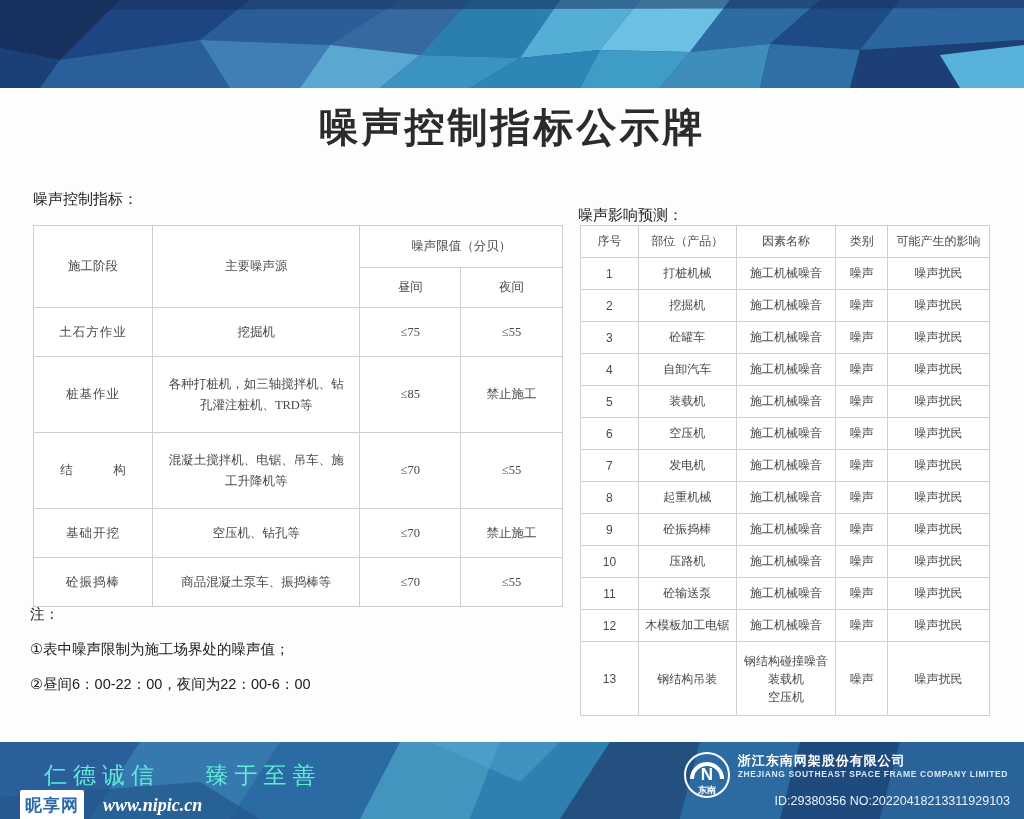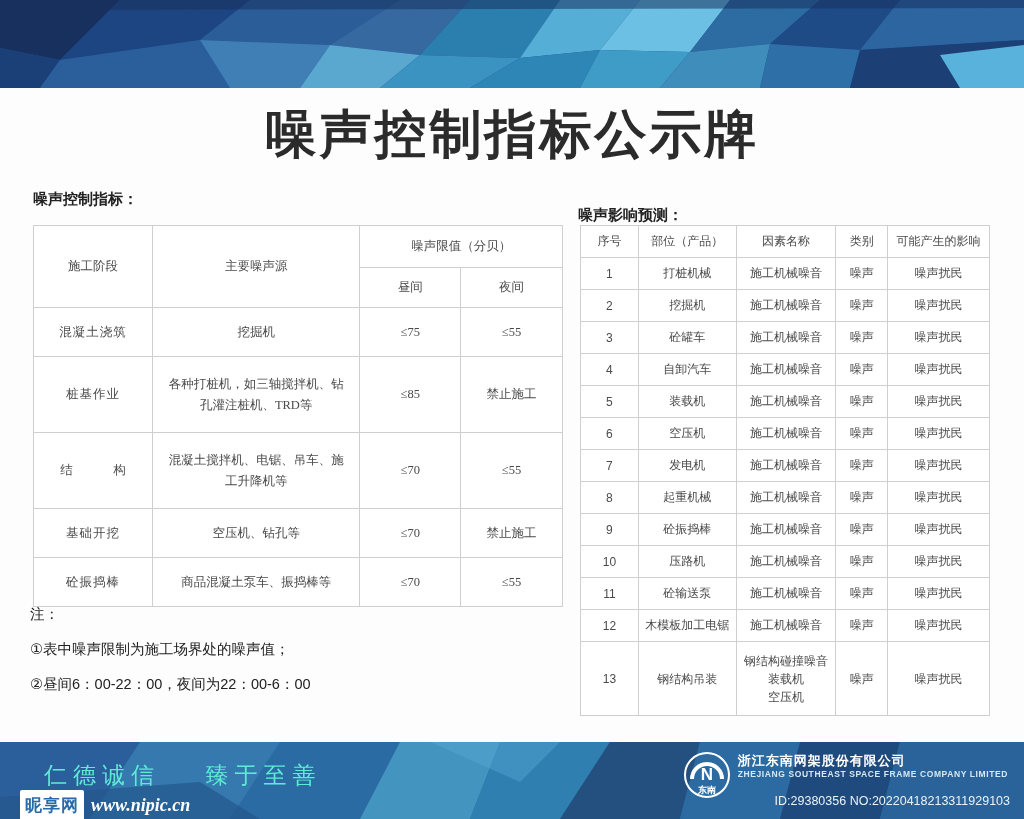--- a/index.html
+++ b/index.html
@@ -20,37 +20,37 @@
             background: #2a6aa8; }
   .footer svg.bg { position:absolute; left:0; top:0; width: 1024px; height: 77px; }
   .slogan { position: absolute; left: 44px; top: 18px; font-size: 23px; letter-spacing: 6px;
             color: #5eead4; font-family: "Liberation Serif", "DejaVu Serif", serif; white-space: nowrap; }
   .slogan .gap { display: inline-block; width: 22px; }
 
   .wm { position: absolute; left: 20px; top: 48px; display: flex; align-items: center; gap: 7px; }
   .wm-badge { background: #ffffff; color: #2a6aa8; font-weight: bold; font-size: 17px;
               padding: 4px 5px; letter-spacing: 1px; border-radius: 2px; }
   .wm-url { color: #ffffff; font-style: italic; font-weight: bold; font-size: 18px;
-            font-family: "Liberation Serif", "DejaVu Serif", serif; }
+            font-family: "Liberation Serif", "DejaVu Serif", serif; margin-left: 12px; }
 
   .company { position: absolute; right: 16px; top: 10px; display: flex; align-items: flex-start; gap: 8px; }
   .logo { width: 46px; height: 46px; flex: 0 0 46px; position: relative; }
   .company-text { padding-top: 2px; }
   .co-cn { color: #ffffff; font-size: 13px; font-weight: bold; letter-spacing: 1px; line-height: 1.1;
            white-space: nowrap; }
   .co-en { color: #d6e7f5; font-size: 8.5px; font-weight: bold; letter-spacing: 0.6px; line-height: 1.5;
            white-space: nowrap; }
   .co-id { position: absolute; right: 14px; top: 52px; color: #e9f2fa; font-size: 12.5px;
            white-space: nowrap; }
 
   
   .page-title { position: absolute; left: 0; top: 100px; width: 1024px; text-align: center;
-                font-size: 52px; font-weight: bold; color: #2b2b2b; letter-spacing: 3px; }
-
-  .sec-label { position: absolute; font-size: 15px; color: #222; font-weight: bold; }
+                font-size: 40px; font-weight: bold; color: #2b2b2b; letter-spacing: 3px; }
+
+  .sec-label { position: absolute; font-size: 15px; color: #222; font-weight: normal; }
   .sec-left  { left: 33px; top: 190px; }
   .sec-right { left: 578px; top: 206px; }
 
   table { border-collapse: collapse; position: absolute; }
   table td, table th { border: 1px solid #cfcfcf; color: #4a4a4a; font-weight: normal;
                        font-family: "Liberation Serif", "DejaVu Serif", serif; text-align: center;
                        vertical-align: middle; background: #ffffff; }
 
   
   #tbl-left { left: 33px; top: 225px; width: 530px; font-size: 12.5px; }
@@ -125,21 +125,21 @@
         <td class="c0" rowspan="2">施工阶段</td>
         <td class="c1" rowspan="2">主要噪声源</td>
         <td colspan="2">噪声限值（分贝）</td>
       </tr>
       <tr class="hdr-b">
         <td class="c2">昼间</td>
         <td class="c3">夜间</td>
       </tr>
 
       <tr class="body">
-        <td class="stage">混凝土浇筑</td>
+        <td class="stage">土石方作业</td>
         <td class="src">挖掘机</td>
         <td>≤75</td>
         <td>≤55</td>
       </tr>
       <tr class="body tall">
         <td class="stage">桩基作业</td>
         <td class="src">各种打桩机，如三轴搅拌机、钻孔灌注桩机、TRD等</td>
         <td>≤85</td>
         <td>禁止施工</td>
       </tr>

